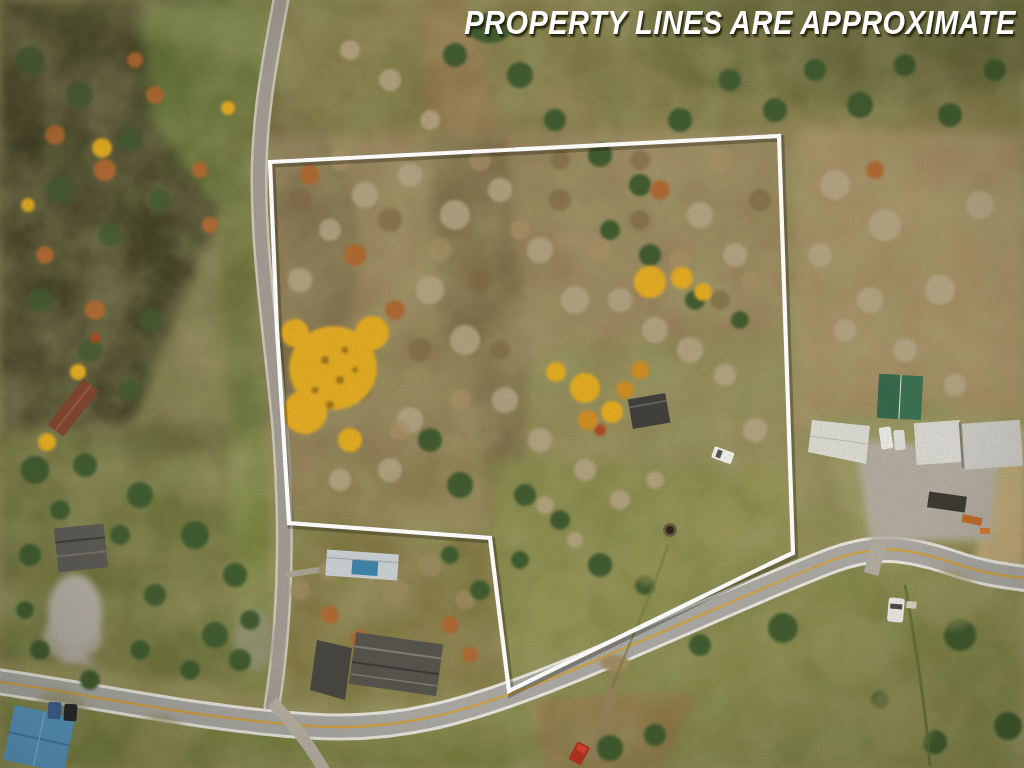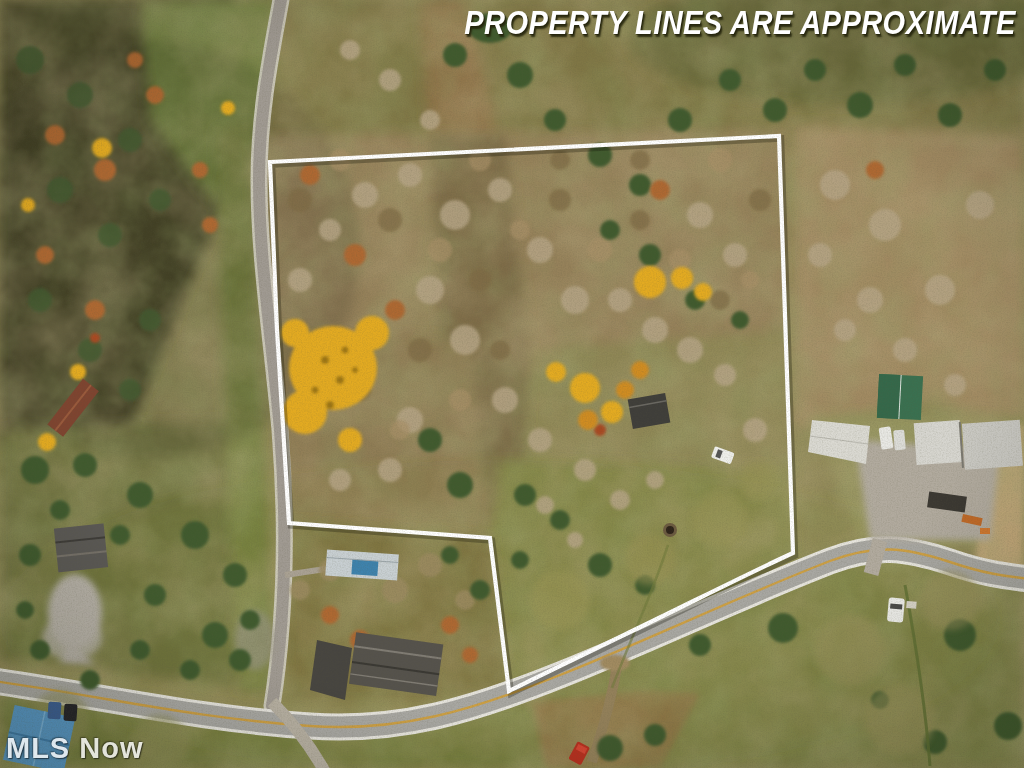--- a/index.html
+++ b/index.html
@@ -408,14 +408,13 @@
   <g fill="none">
     <path transform="translate(2,2.5)" d="M270,162 L779,136 L793,553 C760,568 720,588 665,615 C610,642 555,668 509,691 L490,538 L289,523 L277,330 Z" stroke="rgba(20,20,8,0.3)" stroke-width="6.5"></path>
     <path class="boundary" d="M270,162 L779,136 L793,553 C760,568 720,588 665,615 C610,642 555,668 509,691 L490,538 L289,523 L277,330 Z" stroke-width="4.2" stroke-linejoin="miter"></path>
   </g>
 
   <rect x="0" y="0" width="1024" height="768" filter="url(#grain)" opacity=".22"></rect>
   <rect x="0" y="0" width="1024" height="768" fill="url(#vg)"></rect>
 </svg>
 
   <div class="disclaimer">PROPERTY LINES ARE APPROXIMATE</div>
-  <div class="watermark">MLS Now</div>
 </div>
 
 </body></html>

